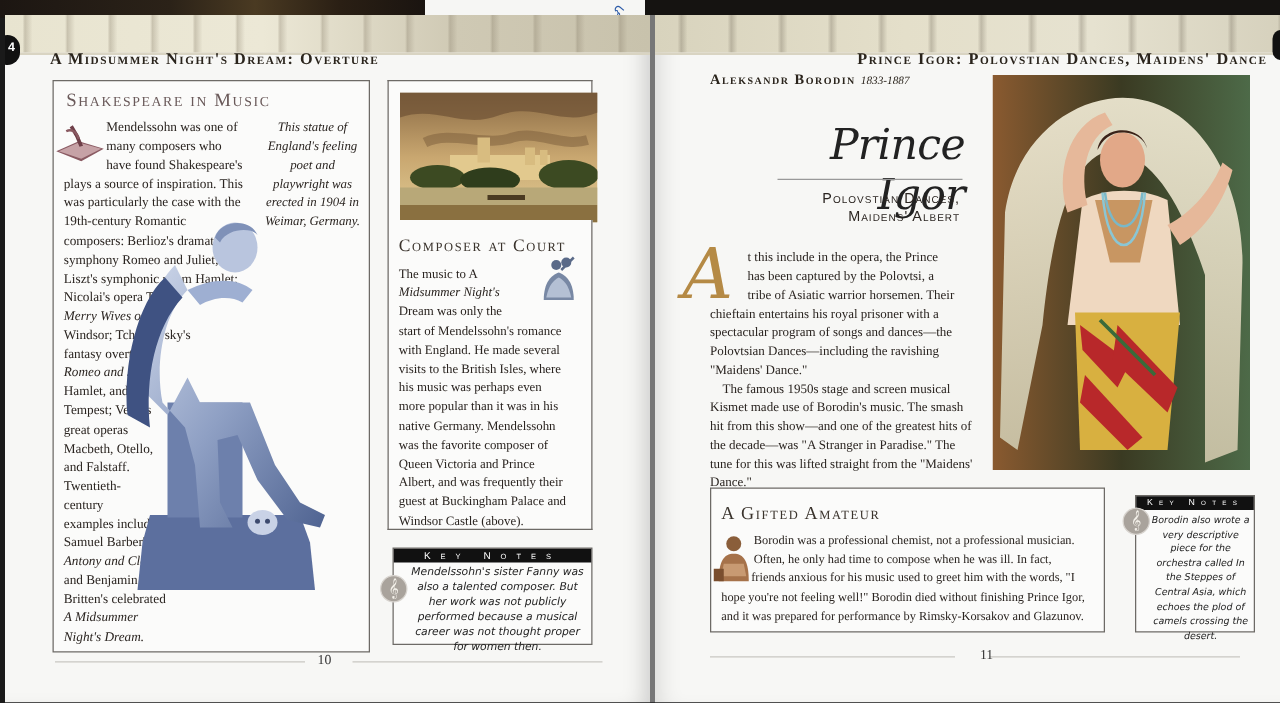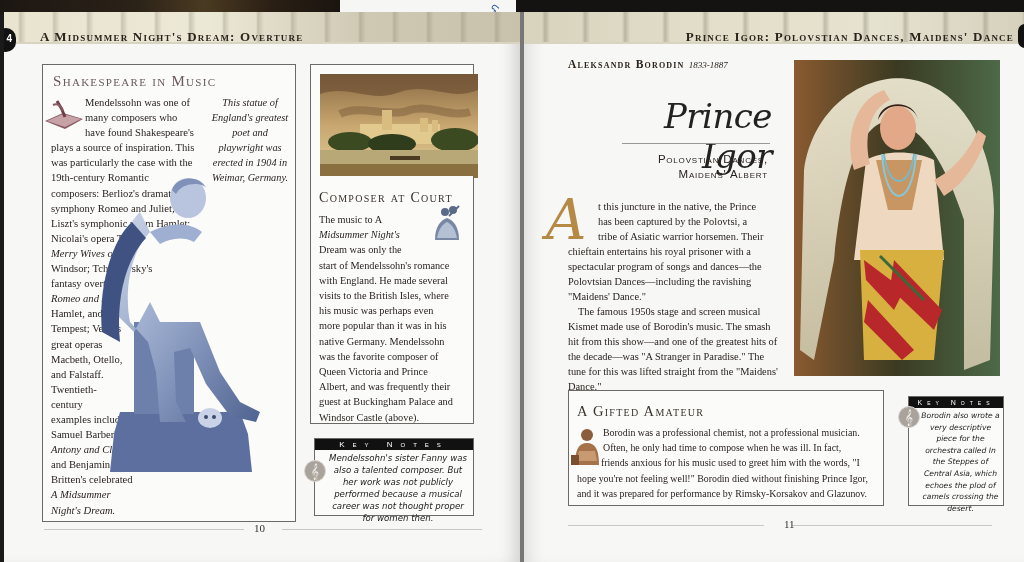--- a/index.html
+++ b/index.html
@@ -21,21 +21,21 @@
 
   
   .header-band { position: absolute; left: 0; top: 0; height: 32px; width: 100%;
     background:
       repeating-linear-gradient(90deg, rgba(150,140,120,0.0) 0px, rgba(150,140,120,0.0) 14px, rgba(140,130,110,0.35) 16px, rgba(140,130,110,0.0) 22px, rgba(150,140,120,0.0) 34px),
       linear-gradient(90deg, #e8e4d0 0%, #ece8d6 40%, #cfc9b4 70%, #c8c2ac 100%);
     border-bottom: 2px solid #d9d4c2; }
   .page.right .header-band { background:
       repeating-linear-gradient(90deg, rgba(140,130,110,0.0) 0px, rgba(140,130,110,0.0) 18px, rgba(120,112,96,0.35) 21px, rgba(140,130,110,0.0) 26px, rgba(140,130,110,0.0) 40px),
       linear-gradient(90deg, #d8d3bd 0%, #e4dfca 40%, #e6e2d0 70%, #d6d1bd 100%); }
-  .header-title { position: absolute; top: 17px; font-size: 11.5px; font-variant: small-caps; letter-spacing: 1.2px;
+  .header-title { position: absolute; top: 27px; font-size: 11.5px; font-variant: small-caps; letter-spacing: 1.2px;
     font-weight: bold; color: #2a241c; white-space: nowrap; }
   .page.left .header-title { left: 36px; font-size: 13px; }
   .page.right .header-title { right: 10px; font-size: 13px; }
   .chapter-tab { position: absolute; left: -8px; top: 16px; width: 20px; height: 24px; border-radius: 12px; background: #111;
     color: #fff; font-family: "Liberation Sans", sans-serif; font-size: 10px; font-weight: bold; text-align: right; padding: 5px 4px 0 0; }
   .edge-tab-right { position: absolute; right: -8px; top: 12px; width: 14px; height: 24px; border-radius: 10px; background: #111; }
 
   
   .panel { position: absolute; border: 1px solid #6d6a66; background: #fbfbfa; }
   .panel-title { font-variant: small-caps; font-size: 15px; letter-spacing: 1.3px; color: #3a332c; }
@@ -150,21 +150,21 @@
       <span style="display:block">examples include</span>
       <span style="display:block">Samuel Barber's opera</span>
       <span style="display:block;font-style:italic">Antony and Cleopatra</span>
       <span style="display:block">and Benjamin</span>
       <span style="display:block">Britten's celebrated</span>
       <span style="display:block;font-style:italic">A Midsummer</span>
       <span style="display:block;font-style:italic">Night's Dream.</span>
     </div>
     <div class="caption">
       <span style="display:block">This statue of</span>
-      <span style="display:block">England's greatest</span>
+      <span style="display:block">England's feeling</span>
       <span style="display:block">poet and</span>
       <span style="display:block">playwright was</span>
       <span style="display:block">erected in 1904 in</span>
       <span style="display:block">Weimar, Germany.</span>
     </div>
   </div>
 
   <svg class="statue" viewBox="0 0 170 300">
     <defs>
       <linearGradient id="stone" x1="0" y1="0" x2="1" y2="1">
@@ -271,21 +271,21 @@
 
   <div class="work-title">Prince Igor</div>
   <div class="title-rule"></div>
   <div class="work-subtitle">
     <span style="display:block">Polovstian Dances,</span>
     <span style="display:block">Maidens' Albert</span>
   </div>
 
   <div class="dropcap">A</div>
   <div class="main-text">
-    <span class="ind">t this juncture in the native, the Prince</span>
+    <span class="ind">t this include in the opera, the Prince</span>
     <span class="ind">has been captured by the Polovtsi, a</span>
     <span class="ind">tribe of Asiatic warrior horsemen. Their</span>
     <p>chieftain entertains his royal prisoner with a spectacular program of songs and dances—the Polovtsian Dances—including the ravishing "Maidens' Dance."</p>
     <p style="text-indent:10px">The famous 1950s stage and screen musical Kismet made use of Borodin's music. The smash hit from this show—and one of the greatest hits of the decade—was "A Stranger in Paradise." The tune for this was lifted straight from the "Maidens' Dance."</p>
   </div>
 
   <svg class="maiden-painting" viewBox="0 0 206 316">
     <defs>
       <linearGradient id="bg2" x1="0" y1="0" x2="1" y2="0">
         <stop offset="0" stop-color="#8a5a30"></stop>

